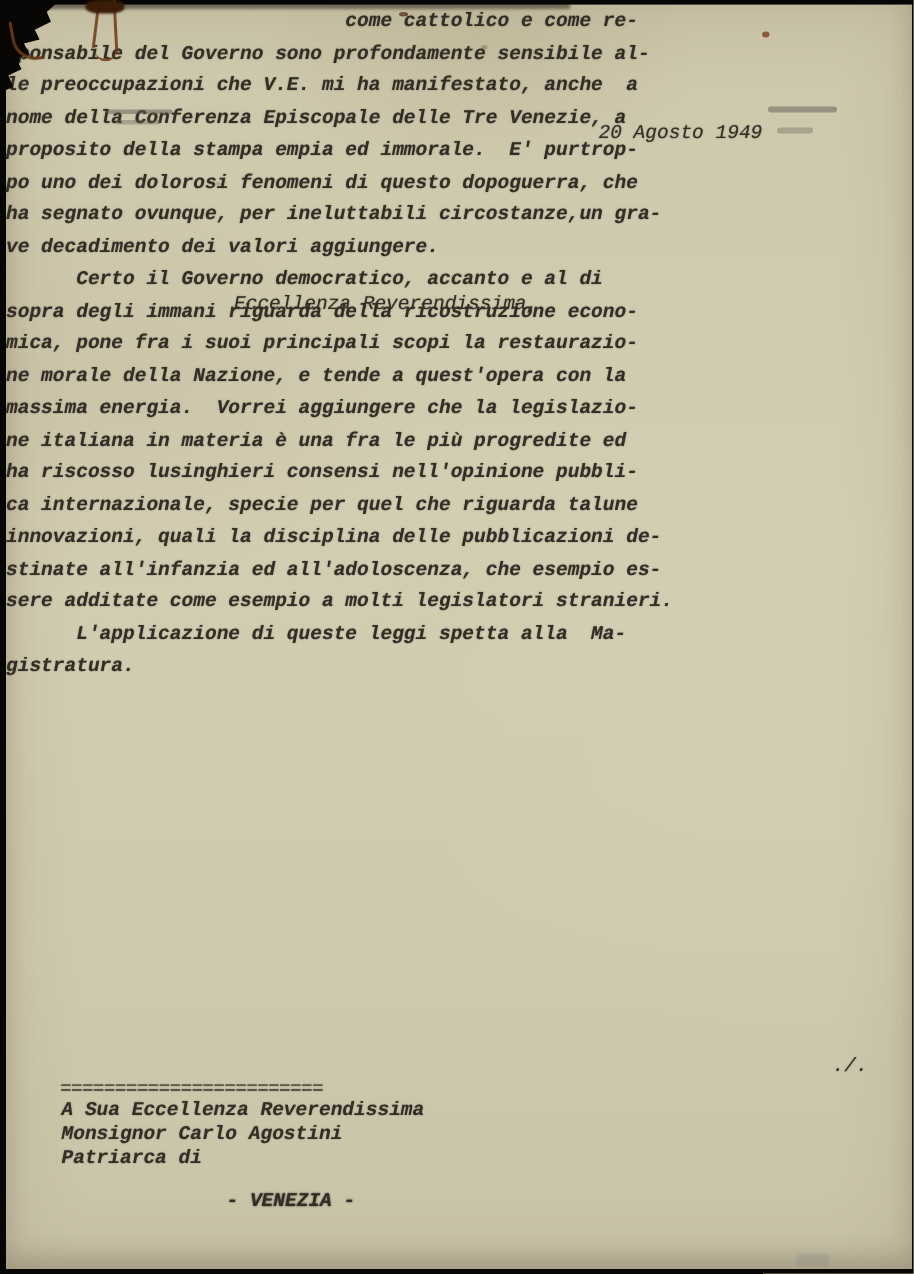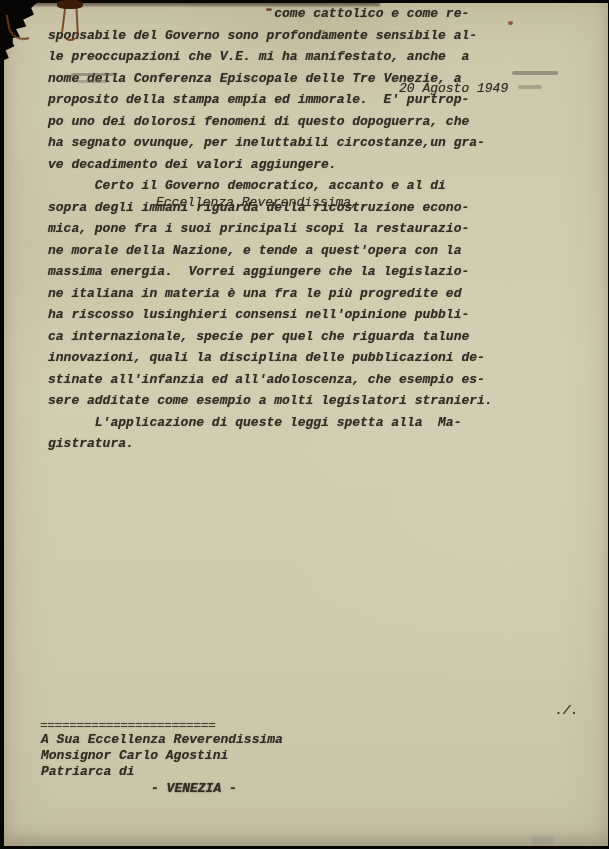--- a/index.html
+++ b/index.html
@@ -20,33 +20,33 @@
   }
   .typed{
     position:absolute;
     font-style:italic;font-weight:normal;font-size:13px;
     color:var(--ink,#322e26);
     text-shadow:0 0 1px rgba(50,46,38,.55);
     white-space:pre;
   }
   .date{left:395px;top:78px;line-height:16px;}
   .salutation{left:152px;top:192px;line-height:16px;}
-  .letter-body{left:152px;top:256px;margin-left:44px;}
+  .letter-body{left:152px;top:256px;}
   .letter-body .line{
     font-style:italic;font-weight:bold;font-size:13px;line-height:21.5px;
     color:var(--ink,#322e26);text-shadow:0 0 1px rgba(50,46,38,.55);white-space:pre;
   }
   .cont-mark{left:551px;top:700px;line-height:16px;}
   .separator{left:36px;top:717px;line-height:12px;letter-spacing:-0.5px;color:#474136;}
   .footer{position:absolute;left:37px;top:729px;}
   .footer .fline{
     font-style:italic;font-weight:bold;font-size:13px;line-height:16.2px;
     color:var(--ink,#322e26);text-shadow:0 0 1px rgba(50,46,38,.55);white-space:pre;
   }
-  .footer .city{margin-left:110px;text-shadow:0 0 1.4px rgba(40,36,30,.9);}
+  .footer .city{margin-left:110px;text-shadow:0 0 1.4px rgba(40,36,30,.9);margin-top:12px;}
   
   .edge-top{position:absolute;left:0;top:0;width:609px;height:3px;background:#070604;}
   .edge-top-band{position:absolute;left:0;top:0;width:380px;height:6px;background:rgba(20,12,6,.45);filter:blur(1px);}
   .edge-bottom{position:absolute;left:0;bottom:0;width:609px;height:3px;background:#070604;}
   
   .tear{
     position:absolute;left:0;top:0;width:40px;height:66px;background:#070604;
     clip-path:polygon(0 0,100% 0,78% 12%,85% 22%,58% 30%,66% 40%,40% 44%,50% 56%,26% 58%,36% 70%,14% 76%,22% 88%,6% 92%,0 100%);
   }
   .bite{

